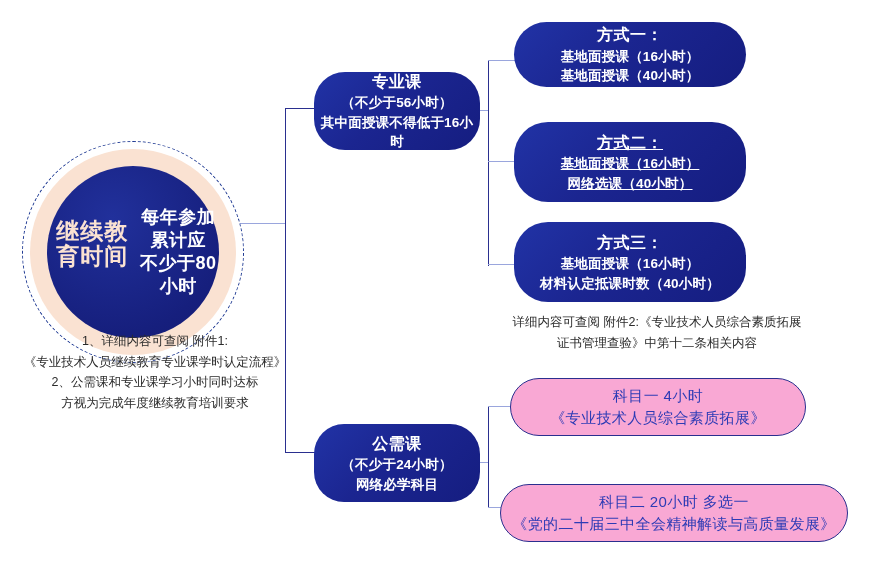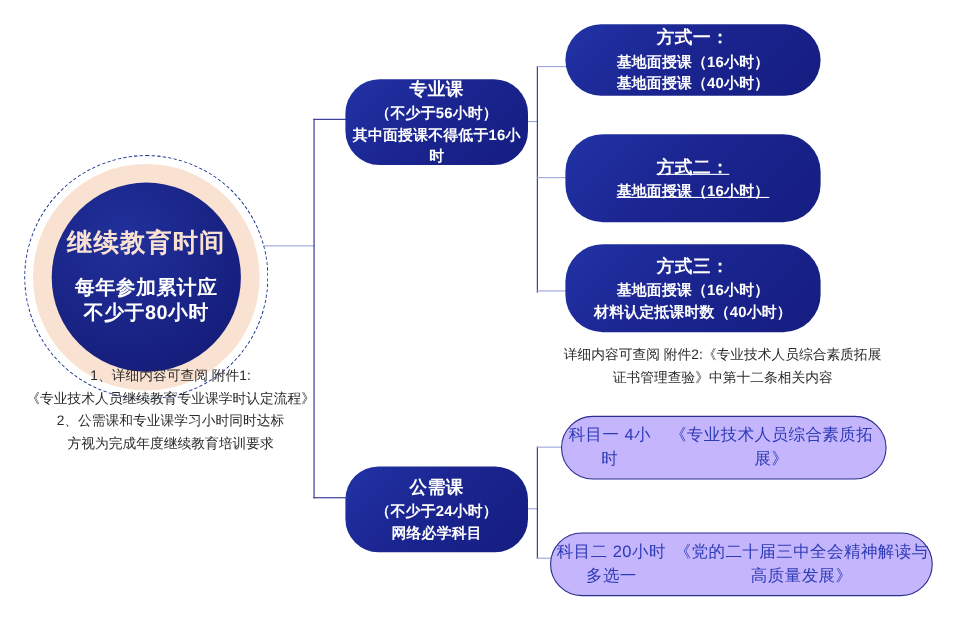--- a/index.html
+++ b/index.html
@@ -25,21 +25,21 @@
     width: 206px; height: 206px;
     border-radius: 50%;
     background: #fae2d2;
   }
   .circle-core {
     position: absolute;
     left: 47px; top: 166px;
     width: 172px; height: 172px;
     border-radius: 50%;
     background: radial-gradient(circle at 38% 30%, #21309b 0%, #161f7d 72%, #141a73 100%);
-    display: flex; flex-direction: column;
+    display: flex; 
     align-items: center; justify-content: center;
     text-align: center;
   }
   .circle-title {
     color: #fae2d2;
     font-size: 23px; font-weight: bold;
     letter-spacing: 1px;
     line-height: 1.1;
     margin-bottom: 16px;
   }
@@ -66,25 +66,25 @@
 
   .box-major   { left: 314px; top: 72px;  width: 166px; height: 78px; border-radius: 31px; }
   .box-public  { left: 314px; top: 424px; width: 166px; height: 78px; border-radius: 30px; }
   .box-m1 { left: 514px; top: 22px;  width: 232px; height: 65px; }
   .box-m2 { left: 514px; top: 122px; width: 232px; height: 80px; text-decoration: underline; }
   .box-m3 { left: 514px; top: 222px; width: 232px; height: 80px; }
 
   
   .peach-box {
     position: absolute;
-    background: #c4b5fd;
+    background: #f9a8d4;
     border: 1.4px solid #2a2f8f;
     border-radius: 40px;
     color: #2d3bb5;
-    display: flex; flex-direction: row;
+    display: flex; flex-direction: column;
     align-items: center; justify-content: center;
     text-align: center;
     line-height: 1.5;
   }
   .pb-line { font-size: 15px; letter-spacing: .4px; }
   .box-s1 { left: 510px; top: 378px; width: 296px; height: 58px; }
   .box-s2 { left: 500px; top: 484px; width: 348px; height: 58px; }
 
   
   .hline { position: absolute; height: 1.4px; background: #9aa6dd; }
@@ -160,20 +160,21 @@
 
   <div class="navy-box box-m1">
     <div class="nb-title">方式一：</div>
     <div class="nb-line">基地面授课（16小时）</div>
     <div class="nb-line">基地面授课（40小时）</div>
   </div>
 
   <div class="navy-box box-m2">
     <div class="nb-title">方式二：</div>
     <div class="nb-line">基地面授课（16小时）</div>
+    <div class="nb-line">网络选课（40小时）</div>
   </div>
 
   <div class="navy-box box-m3">
     <div class="nb-title">方式三：</div>
     <div class="nb-line">基地面授课（16小时）</div>
     <div class="nb-line">材料认定抵课时数（40小时）</div>
   </div>
 
   <div class="note note-right">
     <div>详细内容可查阅 附件2:《专业技术人员综合素质拓展</div>

